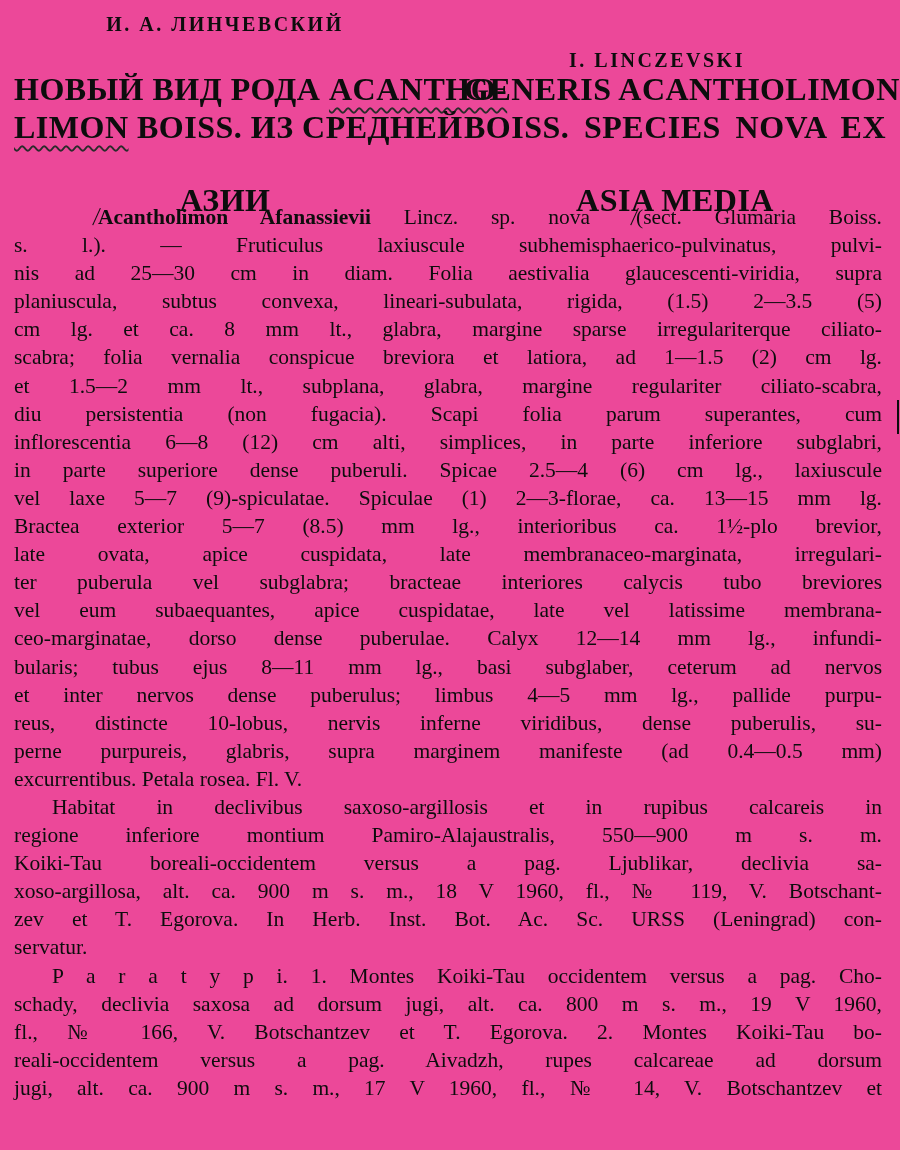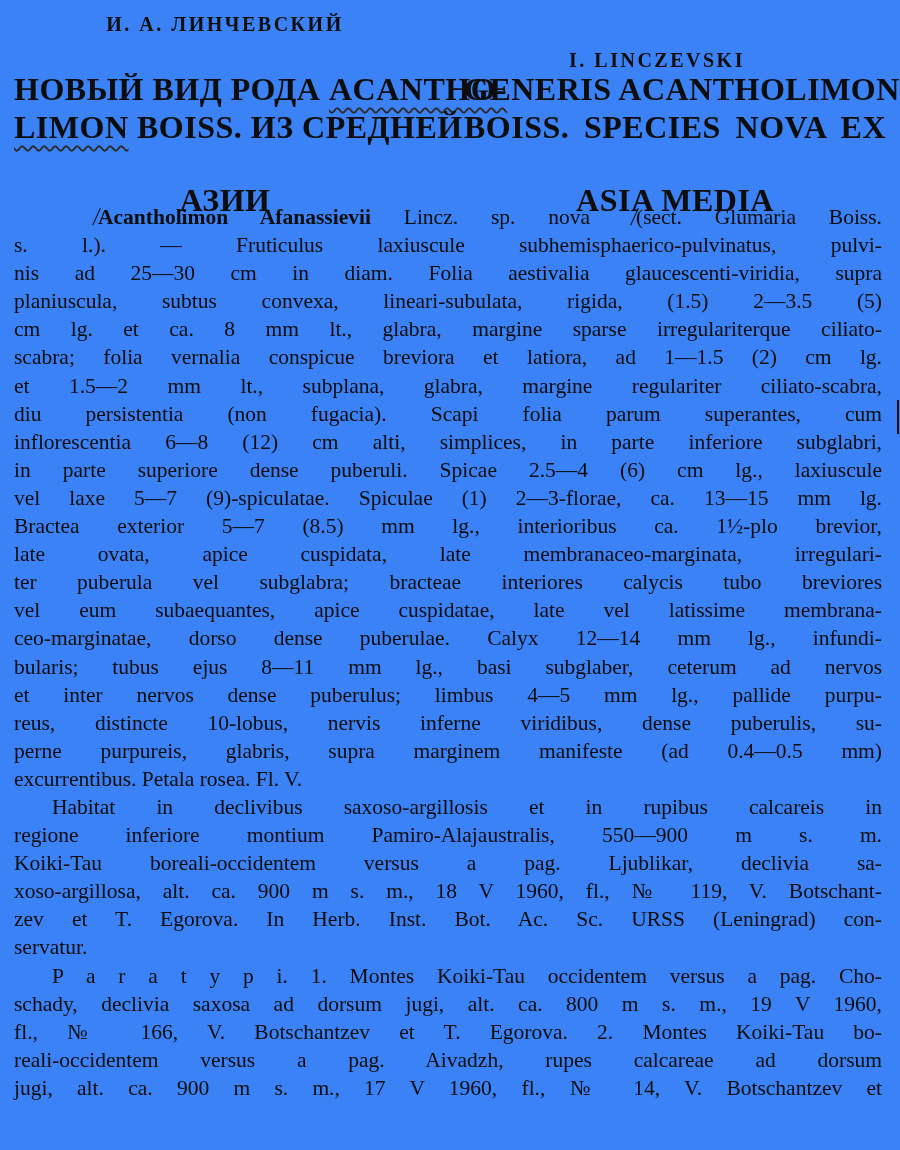--- a/index.html
+++ b/index.html
@@ -6,21 +6,21 @@
   body {
     width: 900px; height: 1150px;
     background: #ffffff;
     font-family: "Liberation Serif", serif;
     color: #0d0d0d;
     overflow: hidden;
   }
   .page {
     position: relative;
     width: 900px; height: 1150px;
-    background: #3b82f6;
+    background: #ec4899;
     overflow: hidden;
   }
 
   
   .authors {
     position: absolute; top: 13px; left: 0; right: 0;
     display: flex;
   }
   .author {
     width: 50%;

